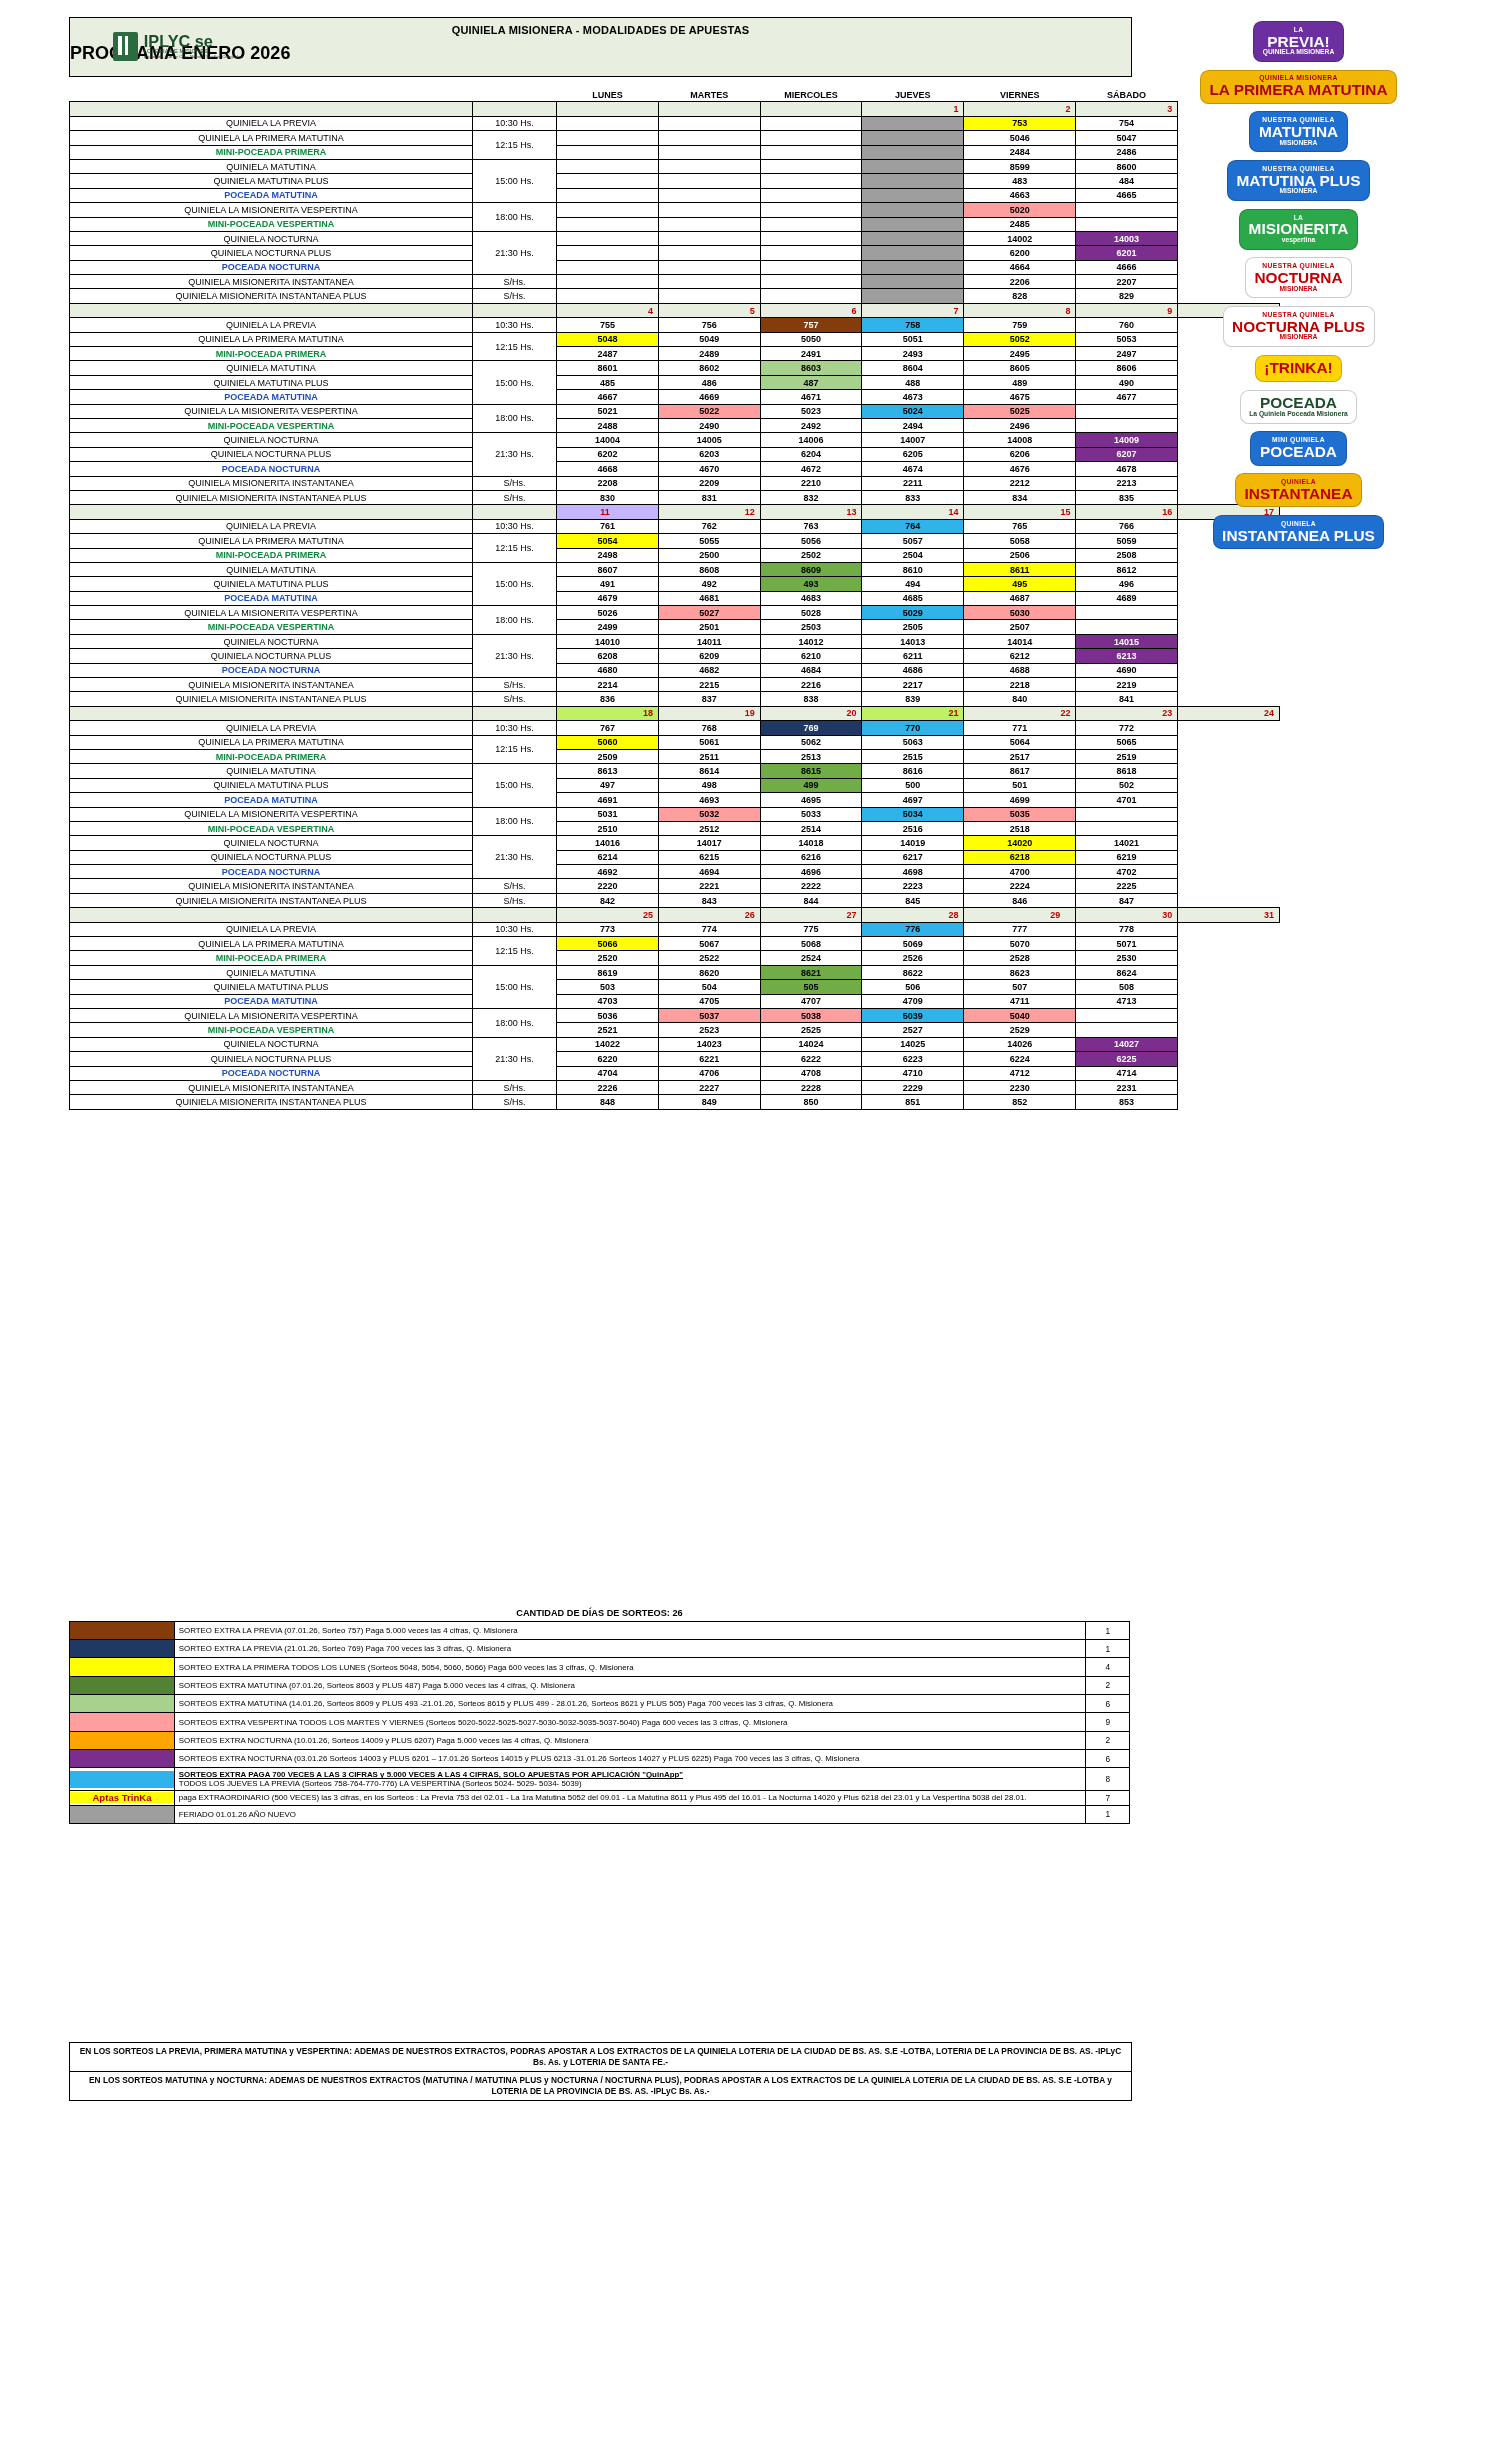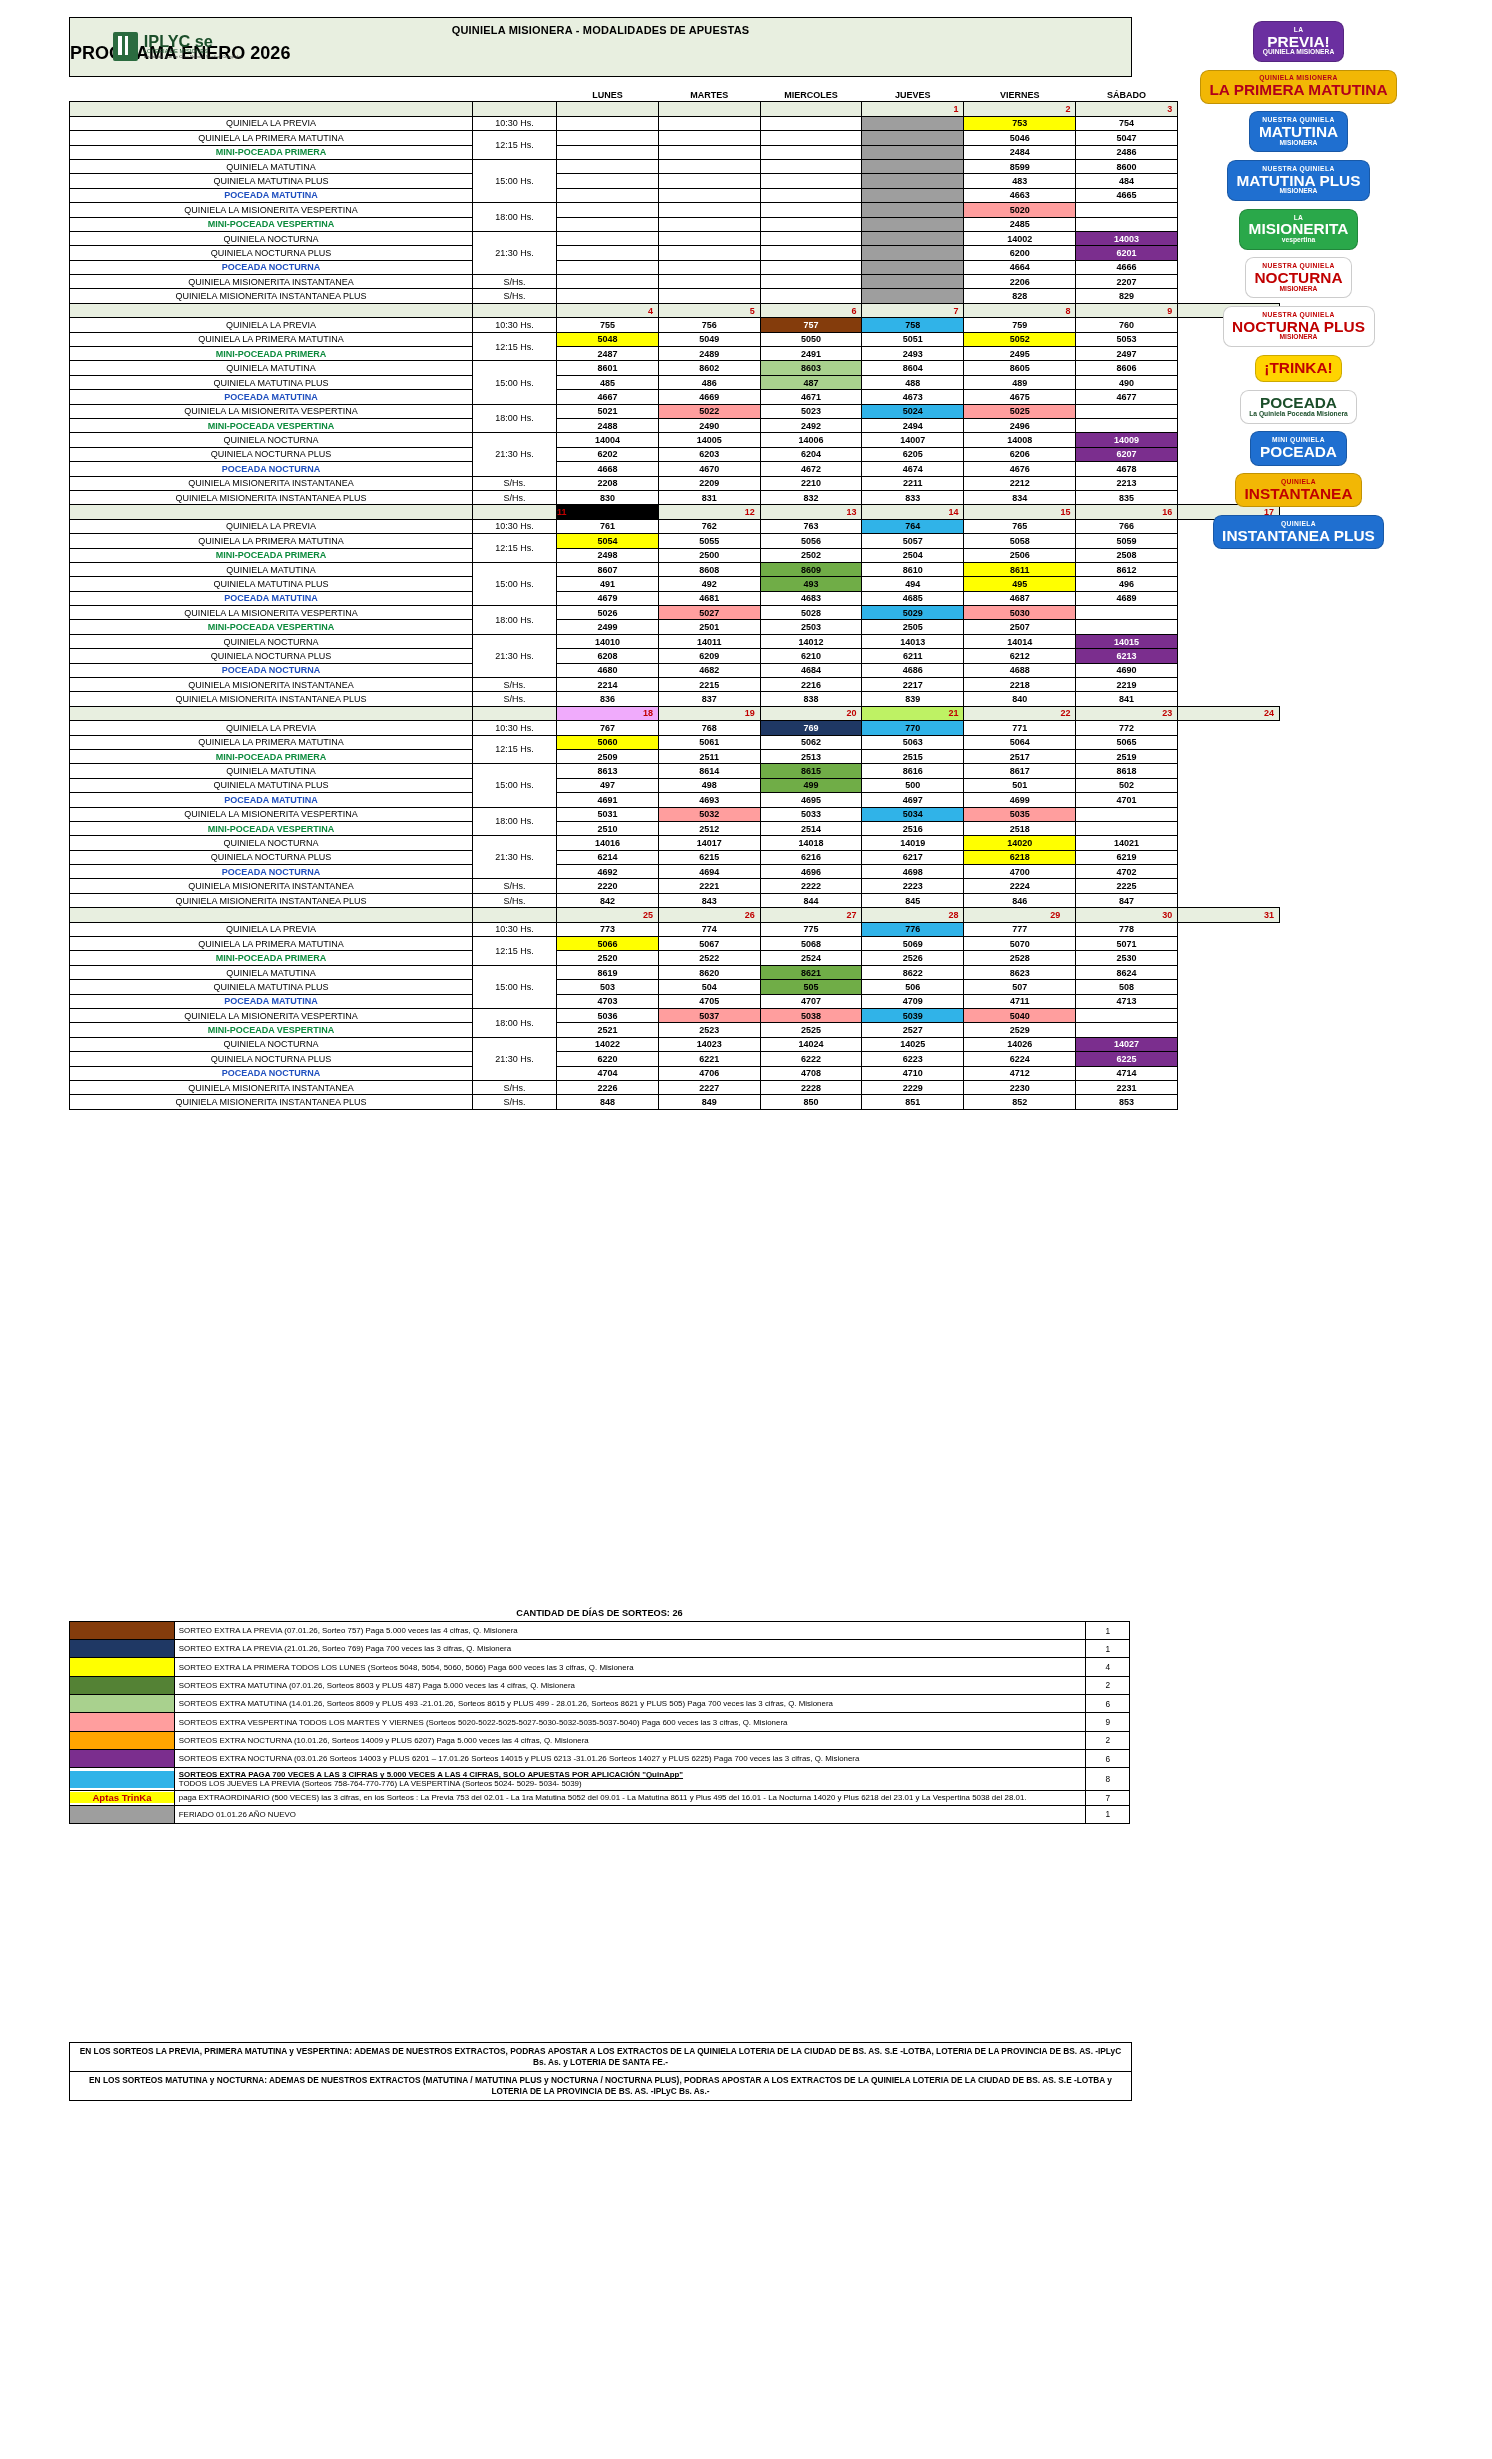--- a/index.html
+++ b/index.html
@@ -363,21 +363,21 @@
           <td class="c-day">830</td>
           <td class="c-day">831</td>
           <td class="c-day">832</td>
           <td class="c-day">833</td>
           <td class="c-day">834</td>
           <td class="c-day">835</td>
         </tr>
         <tr class="wk">
           <td class="c-name blank"></td>
           <td class="c-hora blank"></td>
-          <td class="c-day" style="text-align:left;padding-right:4.8px;background:#000000">11</td>
+          <td class="c-day" style="text-align:center;padding-right:4.8px;background:#c4b5fd">11</td>
           <td class="c-day" style="text-align:right;padding-right:4.8px;background:#e8efe0">12</td>
           <td class="c-day" style="text-align:right;padding-right:4.8px;background:#e8efe0">13</td>
           <td class="c-day" style="text-align:right;padding-right:4.8px;background:#e8efe0">14</td>
           <td class="c-day" style="text-align:right;padding-right:4.8px;background:#e8efe0">15</td>
           <td class="c-day" style="text-align:right;padding-right:4.8px;background:#e8efe0">16</td>
           <td class="c-day" style="text-align:right;padding-right:4.8px;background:#e8efe0">17</td>
         </tr>
         <tr>
           <td class="c-name black">QUINIELA LA PREVIA</td>
           <td class="c-hora">10:30 Hs.</td>
@@ -498,21 +498,21 @@
           <td class="c-day">836</td>
           <td class="c-day">837</td>
           <td class="c-day">838</td>
           <td class="c-day">839</td>
           <td class="c-day">840</td>
           <td class="c-day">841</td>
         </tr>
         <tr class="wk">
           <td class="c-name blank"></td>
           <td class="c-hora blank"></td>
-          <td class="c-day" style="text-align:right;padding-right:4.8px;background:#f0abfc">18</td>
+          <td class="c-day" style="text-align:right;padding-right:4.8px;background:#bef264">18</td>
           <td class="c-day" style="text-align:right;padding-right:4.8px;background:#e8efe0">19</td>
           <td class="c-day" style="text-align:right;padding-right:4.8px;background:#e8efe0">20</td>
           <td class="c-day" style="text-align:right;padding-right:4.8px;background:#bef264">21</td>
           <td class="c-day" style="text-align:right;padding-right:4.8px;background:#e8efe0">22</td>
           <td class="c-day" style="text-align:right;padding-right:4.8px;background:#e8efe0">23</td>
           <td class="c-day" style="text-align:right;padding-right:4.8px;background:#e8efe0">24</td>
         </tr>
         <tr>
           <td class="c-name black">QUINIELA LA PREVIA</td>
           <td class="c-hora">10:30 Hs.</td>

